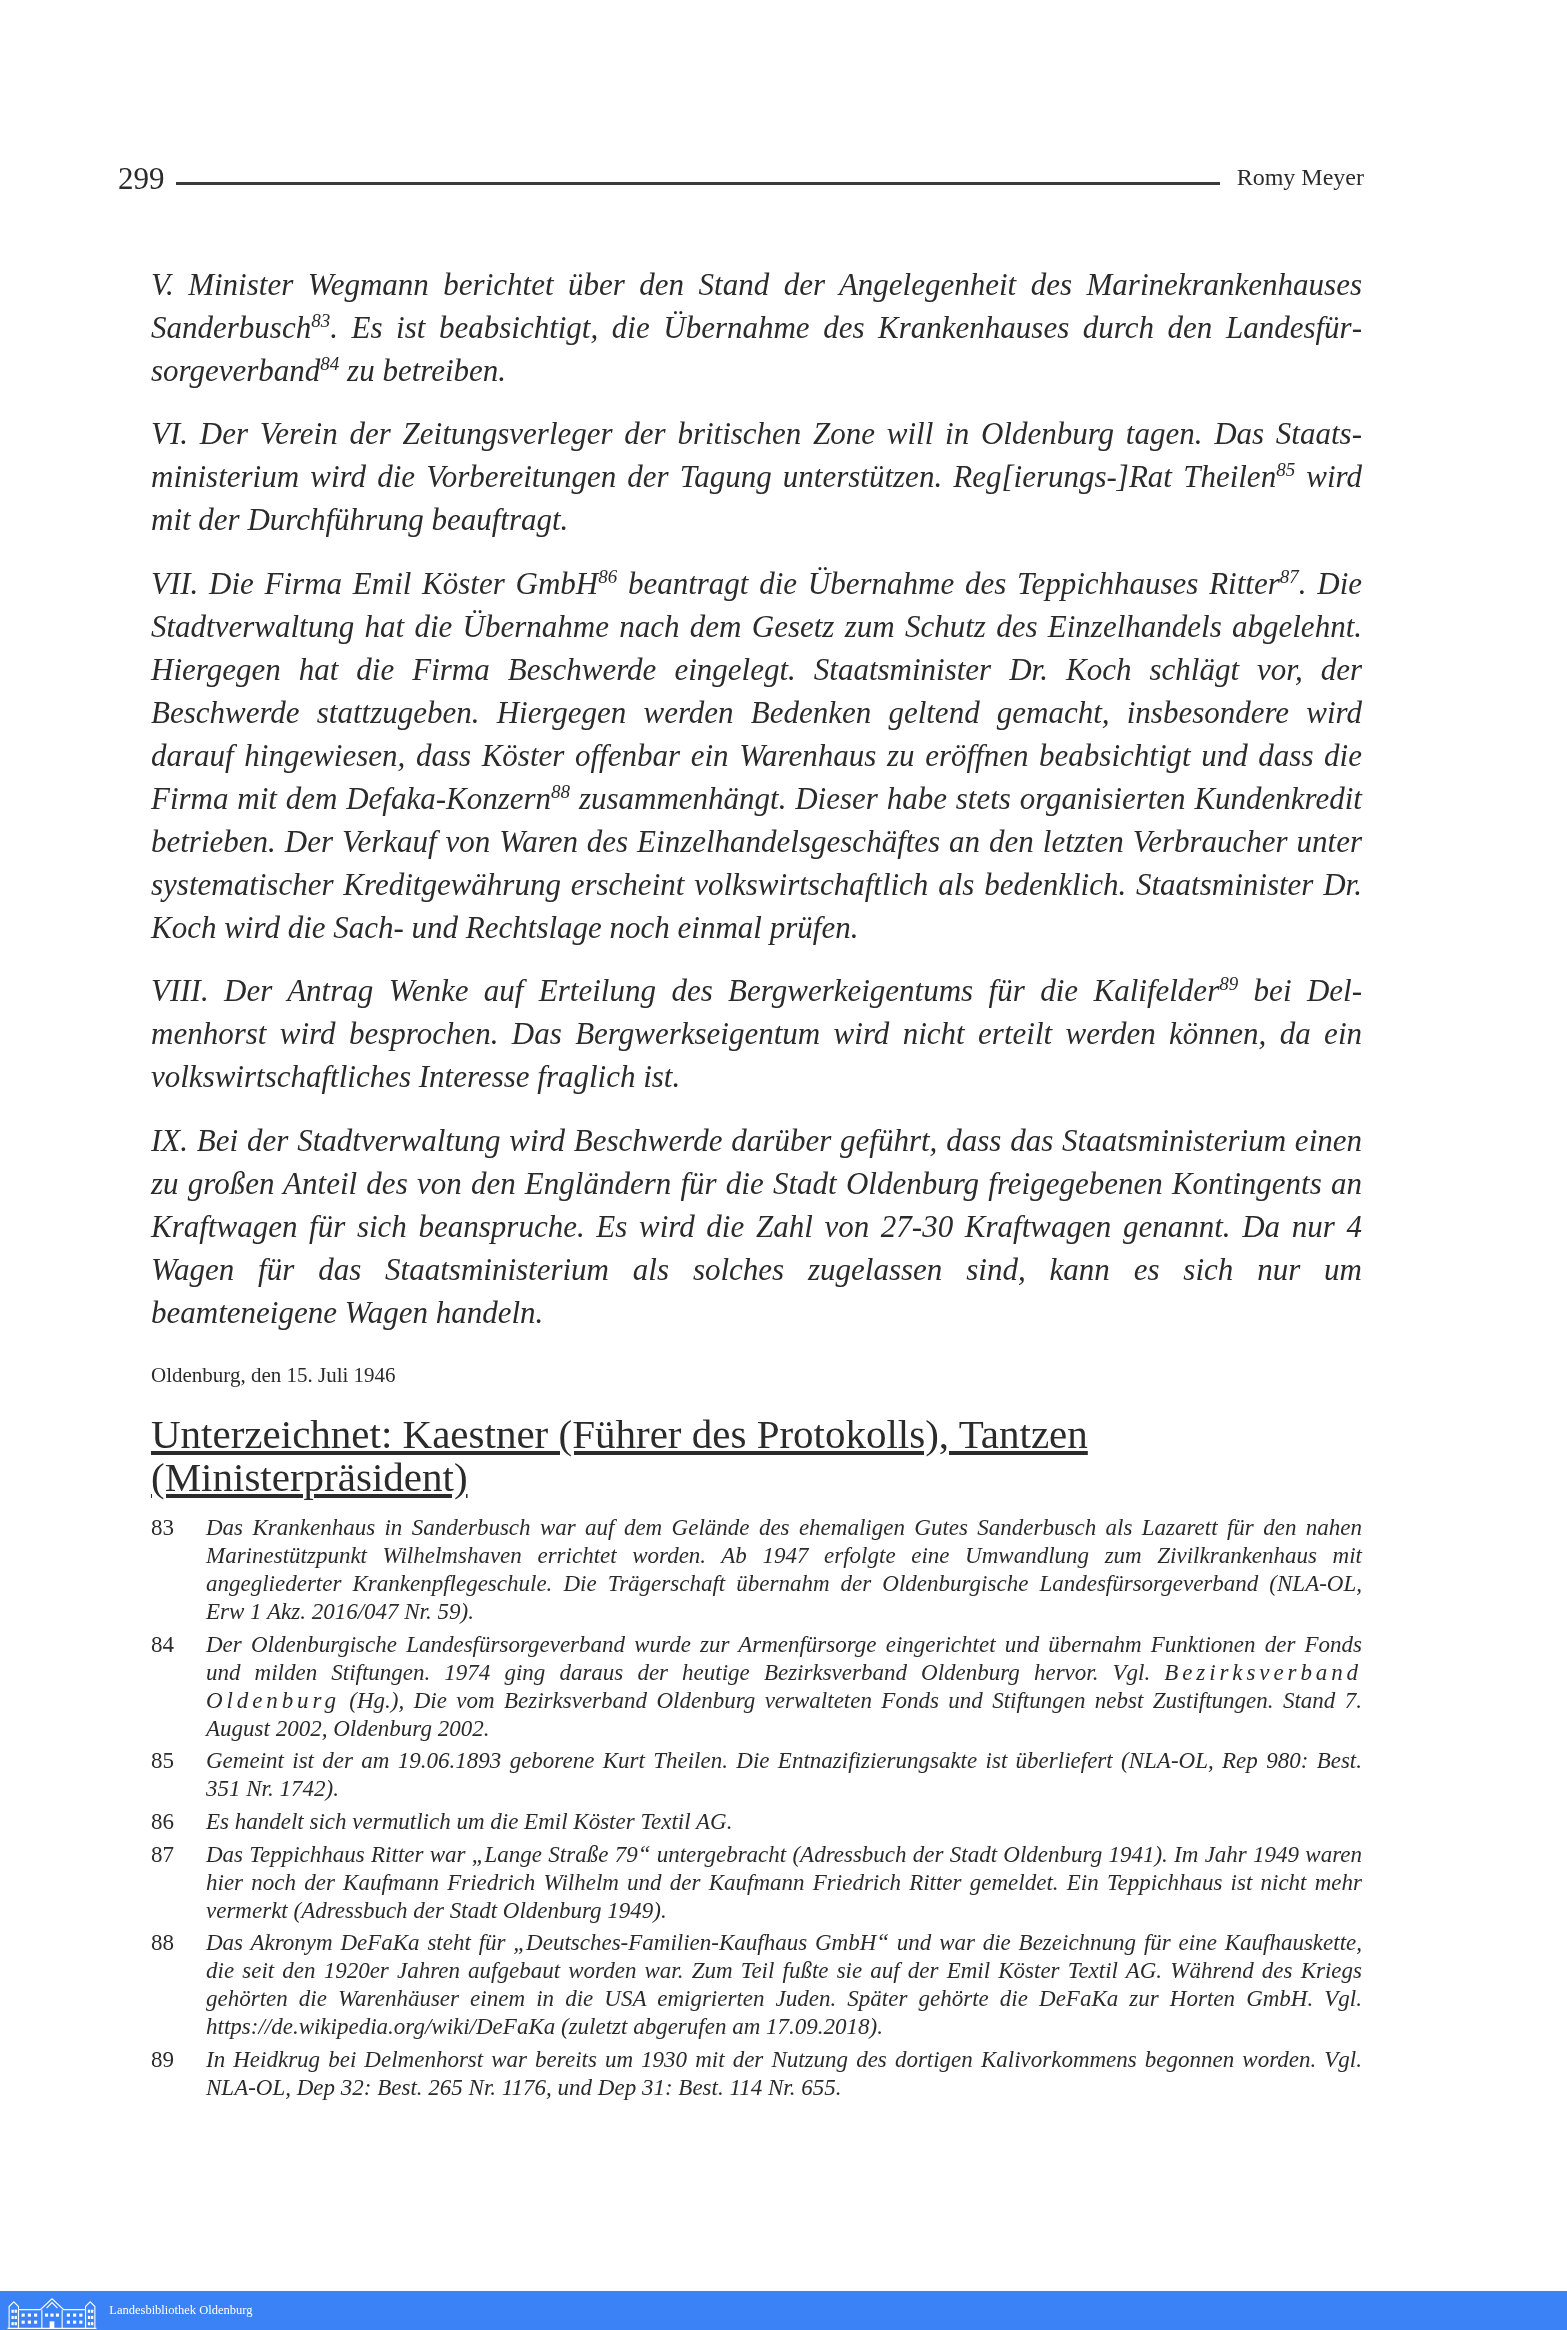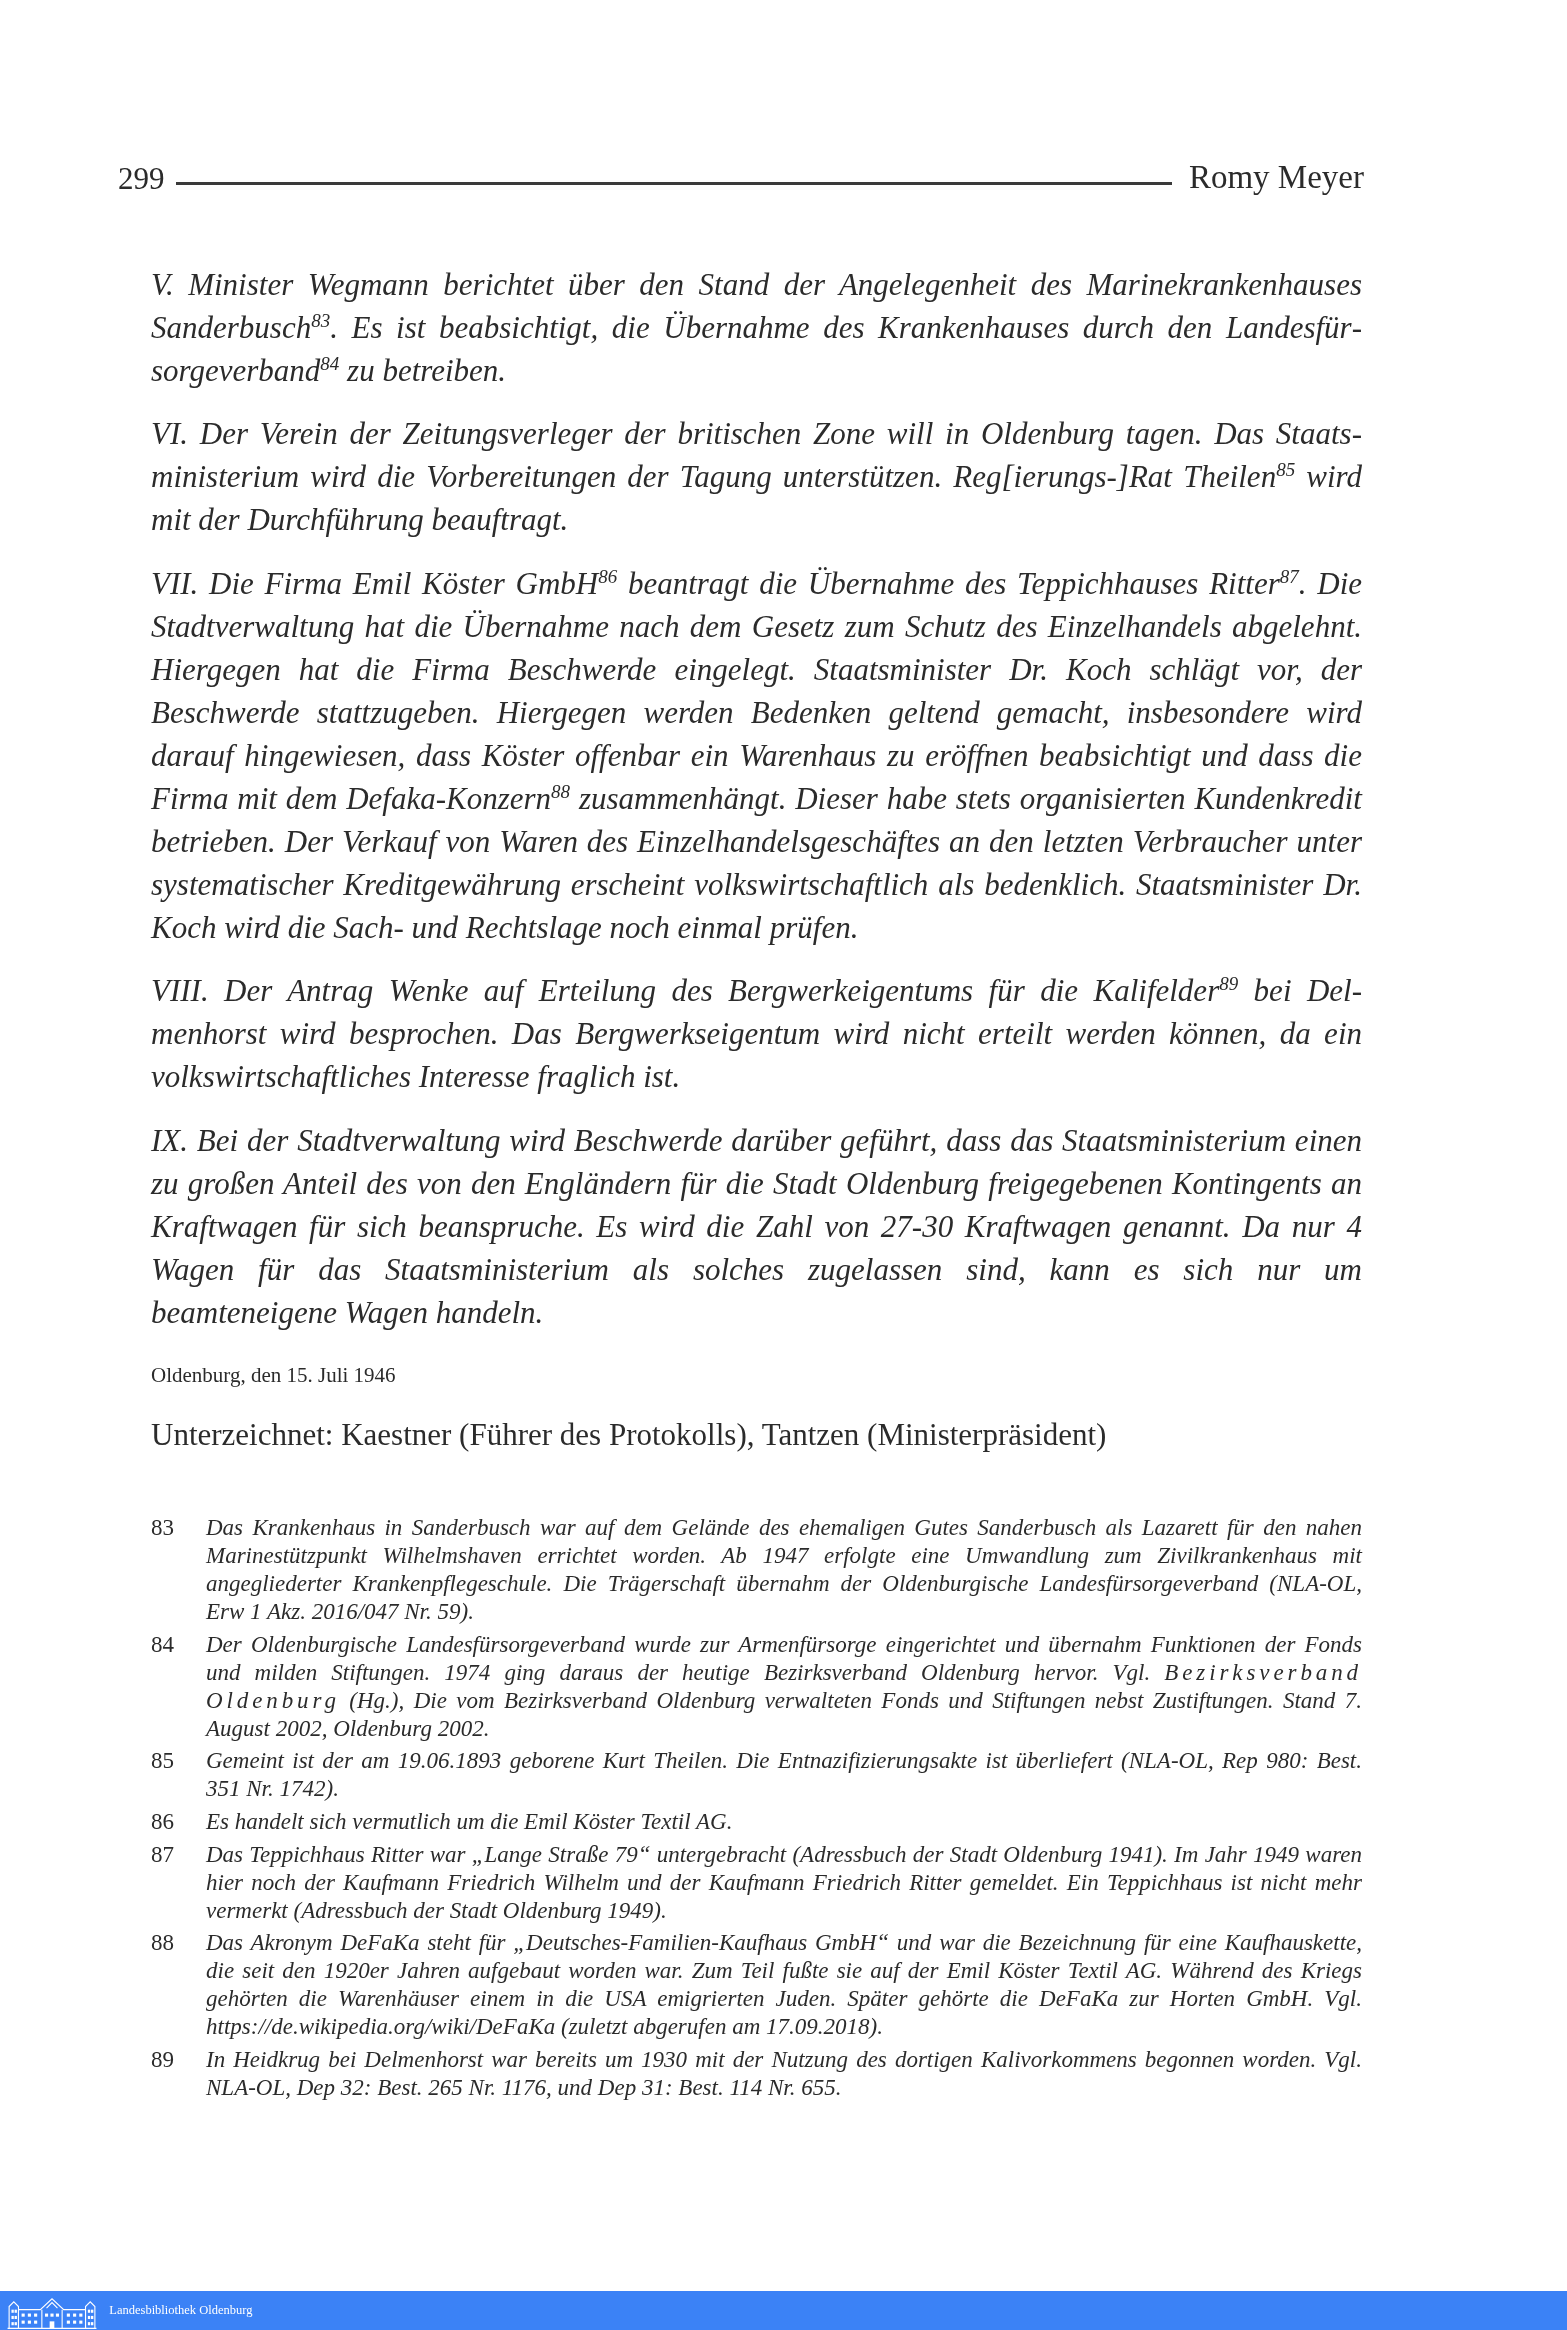--- a/index.html
+++ b/index.html
@@ -4,31 +4,31 @@
 <style>
   html, body { margin: 0; padding: 0; background: #ffffff; }
   body { width: 1568px; height: 2330px; position: relative; overflow: hidden;
          font-family: "Liberation Serif", "DejaVu Serif", serif; color: #2b2b2b; }
   .page { position: absolute; left: 0; top: 0; width: 1568px; height: 2330px; }
 
   .header { position: absolute; left: 118px; top: 155px; width: 1246px; height: 39px;
             display: flex; align-items: flex-end; }
   .page-num { font-size: 31px; line-height: 31px; }
   .rule { flex: 1; height: 2.4px; background: #3a3a3a; margin: 0 17px 9.4px 11px; }
-  .author { font-size: 33px; line-height: 33px; }
+  .author { font-size: 24px; line-height: 33px; }
 
   .body { position: absolute; left: 151px; top: 263px; width: 1211px; }
   .para { font-style: italic; font-size: 31px; line-height: 43px; text-align: justify;
           margin: 0 0 20.4px 0; hyphens: manual; }
   .para.cont { margin-top: -20.4px; }
   sup { font-size: 19px; line-height: 0; vertical-align: super; font-style: normal; }
   .para sup { font-style: italic; }
 
   .date { font-size: 21px; line-height: 43px; margin: 4.7px 0 15.7px 0; }
-  .signed { font-size: 31px; line-height: 43px; margin: 0 0 31px 0; }
+  .signed { font-size: 41px; line-height: 43px; margin: 0 0 31px 0; text-decoration: underline; }
 
   .footnotes { position: absolute; left: 151px; top: 1514px; width: 1211px; }
   .fn { display: flex; font-size: 23px; line-height: 28px; margin-bottom: 4.7px; }
   .fn-num { width: 28px; flex: 0 0 28px; }
   .fn-text { flex: 1; padding-left: 27px; text-align: justify; font-style: italic; }
   .spaced { letter-spacing: 3.9px; }
 
   .footer { position: absolute; left: 0; top: 2291px; width: 1568px; height: 39px;
             background: #3b82f6; display: flex; align-items: center; }
   .logo { width: 92px; height: 36px; margin-left: 6.3px; margin-top: 3.1px; }

